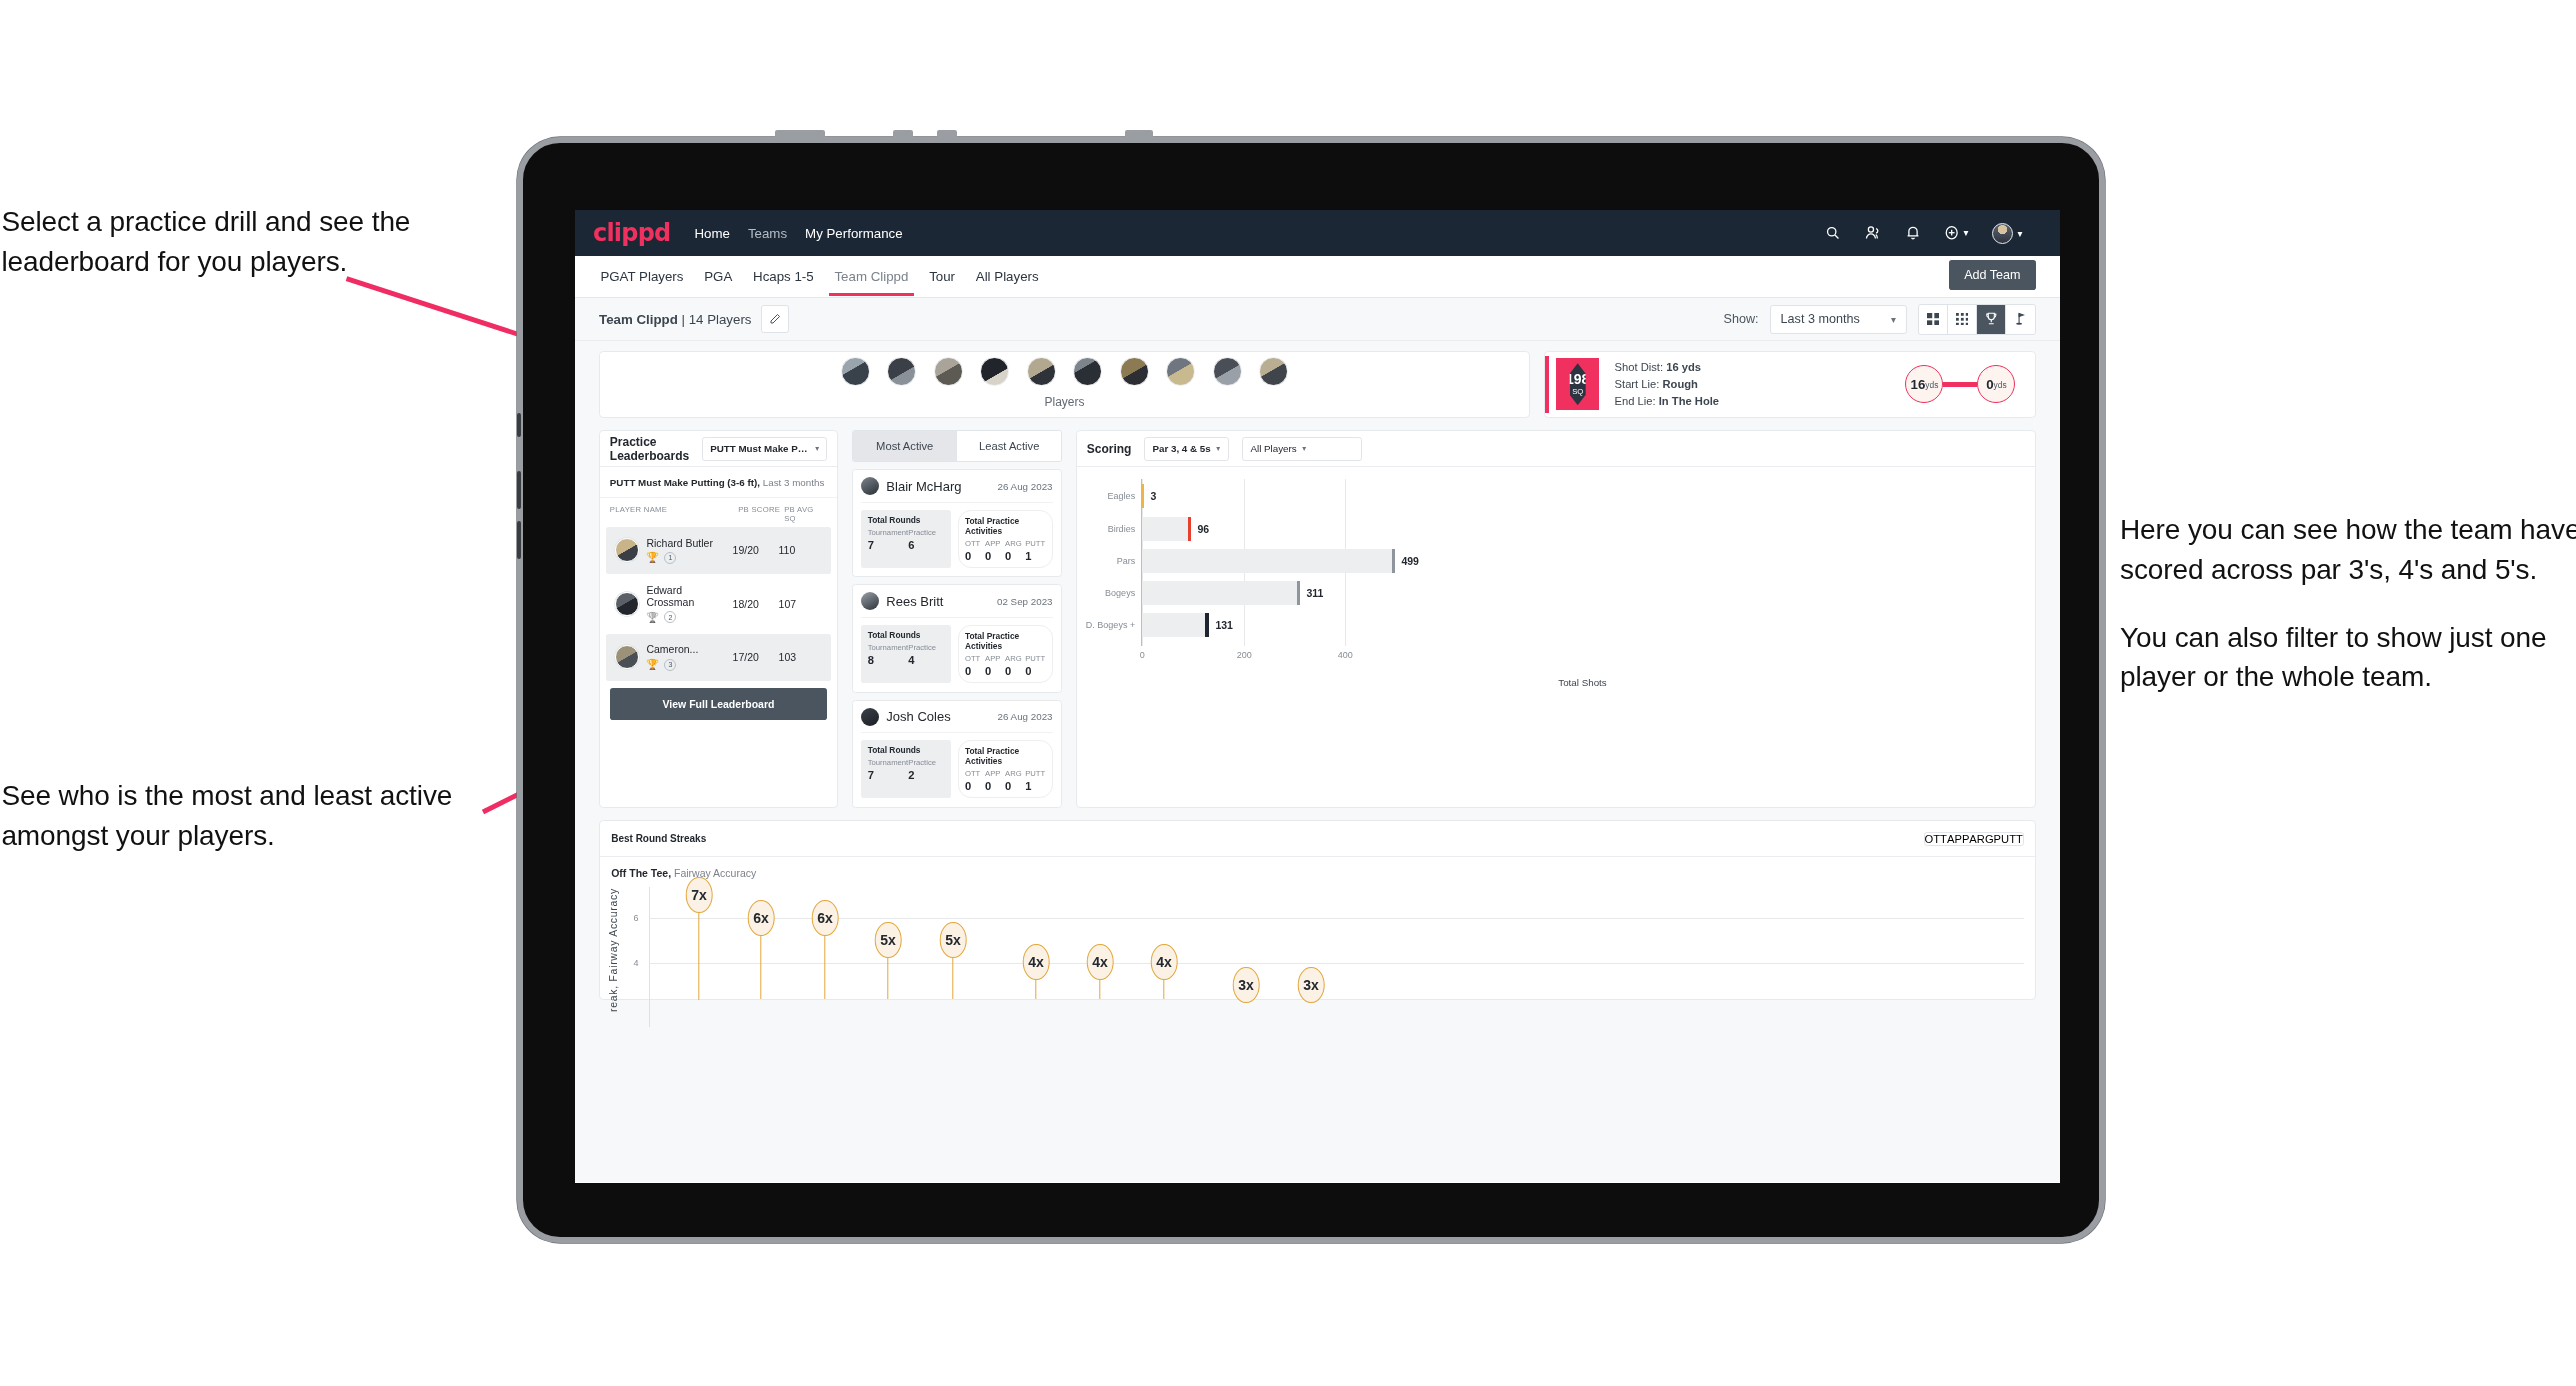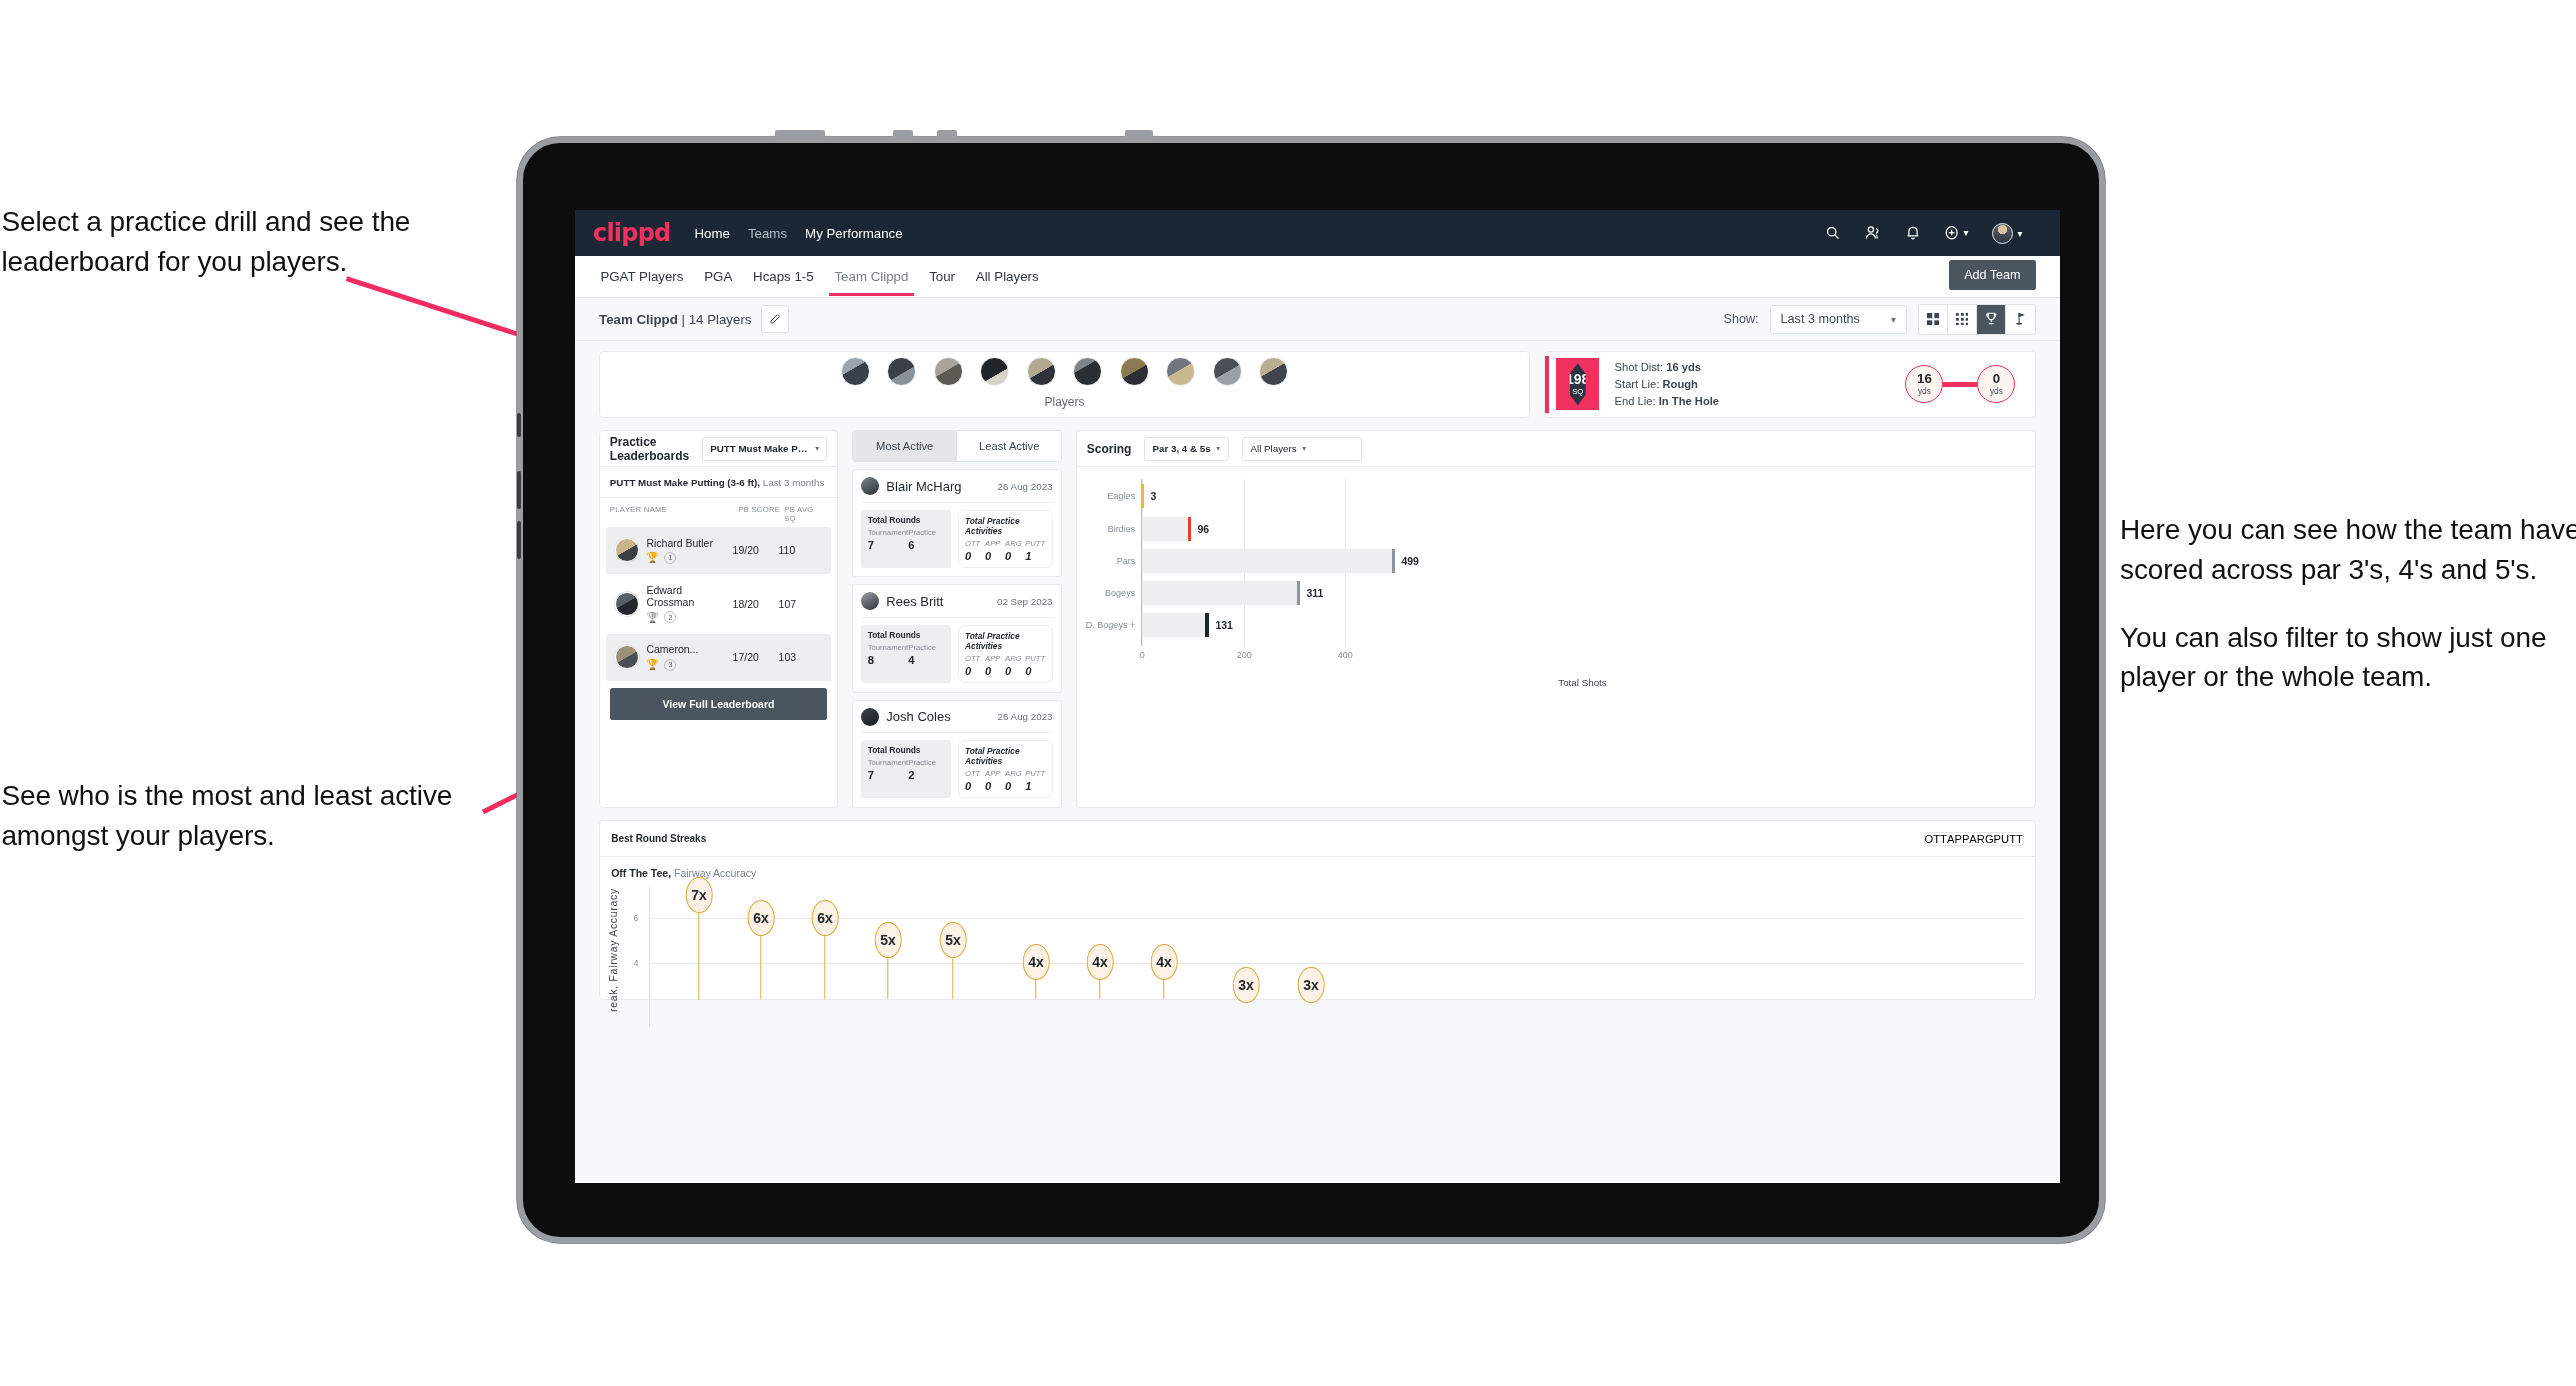--- a/index.html
+++ b/index.html
@@ -93,21 +93,21 @@
   .shotcard { flex:1; height:67px; padding:0; position:relative; display:flex; align-items:center; }
   .shotcard:before { content:""; position:absolute; left:0; top:4.2px; bottom:4.2px; width:3.5px; background:#f0305e; }
   .sqbox { width:43px; height:52px; background:#f0305e; margin-left:11.2px; display:flex; align-items:center; justify-content:center; }
   .hex { width:16px; height:42px; background:#2b3440; clip-path:polygon(50% 0,100% 25%,100% 75%,50% 100%,0 75%,0 25%);
          display:flex; flex-direction:column; align-items:center; justify-content:center; color:#fff; }
   .hex b { font-size:14px; line-height:1; }
   .hex i { font-style:normal; font-size:7.7px; margin-top:1.4px; }
   .shotlines { margin-left:15.4px; font-size:11.2px; color:#3d4650; line-height:1.52; }
   .shotlines b { font-weight:700; }
   .dumbbell { margin-left:auto; margin-right:19.6px; display:flex; align-items:center; }
-  .dbc { width:38px; height:38px; border-radius:50%; border:1.4px solid #f0305e; background:#fdf4f0; display:flex; flex-direction:column; align-items:center; justify-content:center; }
+  .dbc { width:38px; height:38px; border-radius:50%; border:1.4px solid #f0305e; background:#fdf4f0; display:flex; align-items:center; justify-content:center; }
   .dbc b { font-size:13.3px; color:#23282e; line-height:1; }
   .dbc i { font-style:normal; font-size:8.4px; color:#4a555f; margin-top:0.7px; }
   .dbbar { width:34px; height:4.9px; background:#f0305e; }
 
   
   .panelrow { margin-top:12.6px; display:flex; gap:14px; }
   .p1 { flex:0 0 210px; }
   .p2 { flex:0 0 210px; }
   .p3 { flex:1; }
 
@@ -140,21 +140,21 @@
   .actTabs > div { flex:1; text-align:center; font-size:11.2px; color:#3d4650; padding:9px 0; background:#fff; }
   .actTabs > div.on { background:#e4e6e9; }
   .actTabs > div + div { border-left:0.7px solid #e1e5e9; }
   .acard { border:0.7px solid #e7eaed; border-radius:3.5px; margin-top:7px; padding:7px 8.4px 8.4px; background:#fff; }
   .arow1 { display:flex; align-items:center; padding-bottom:6.3px; border-bottom:0.7px solid #f0f1f3; }
   .aav { width:18px; height:18px; border-radius:50%; background:linear-gradient(150deg,#7c848d,#2a2f36); }
   .anm { font-size:13px; color:#23282e; margin-left:7px; }
   .adt { margin-left:auto; font-size:9.8px; color:#6a737d; }
   .arow2 { display:flex; gap:6.3px; margin-top:7px; }
   .blkA { flex:0 0 90px; background:#eceef0; border-radius:2.8px; padding:4.9px 6.3px; }
-  .blkB { flex:1; border:0.7px solid #eceef0; border-radius:7px; padding:4.9px 6.3px;font-style:italic; }
+  .blkB { flex:1; border:0.7px solid #eceef0; border-radius:13px; padding:4.9px 6.3px; }
   .blkT { font-size:8.4px; font-weight:700; color:#23282e; }
   .kv { display:flex; margin-top:3.5px; }
   .kv > div { flex:1; }
   .kvk { font-size:7.7px; color:#868d95; }
   .kvv { font-size:11.2px; font-weight:700; color:#23282e; margin-top:2.1px; }
 
   
   .chartbox { padding:11.2px 11.2px 4.2px; position:relative; }
   .cgrid { position:relative; height:167px; margin-left:53px; border-left:0.7px solid #b9bfc5; }
   .gl { position:absolute; top:0; bottom:0; width:0.7px; background:#e6e8ea; }

